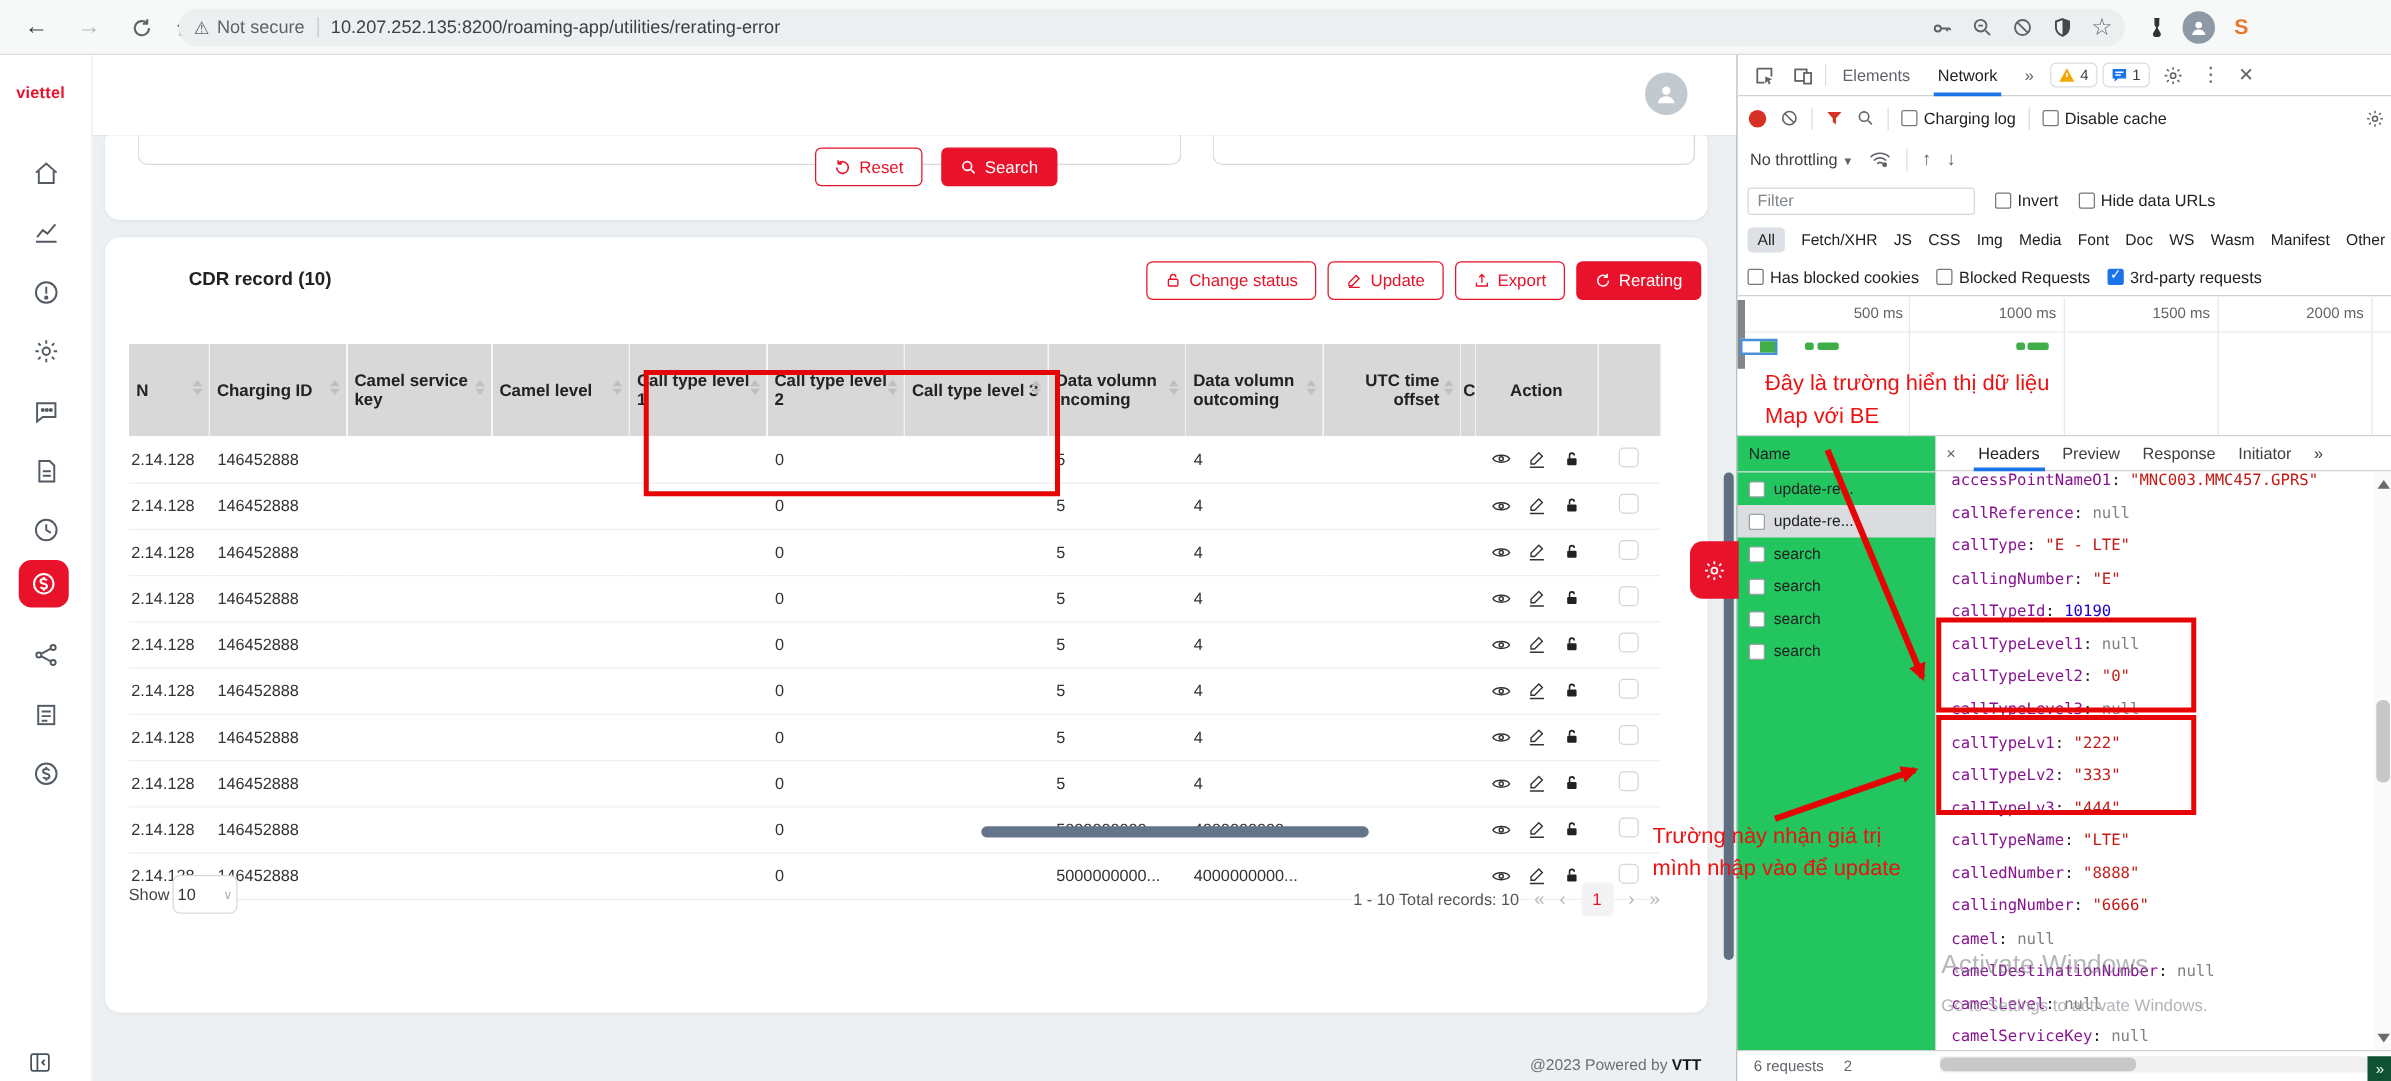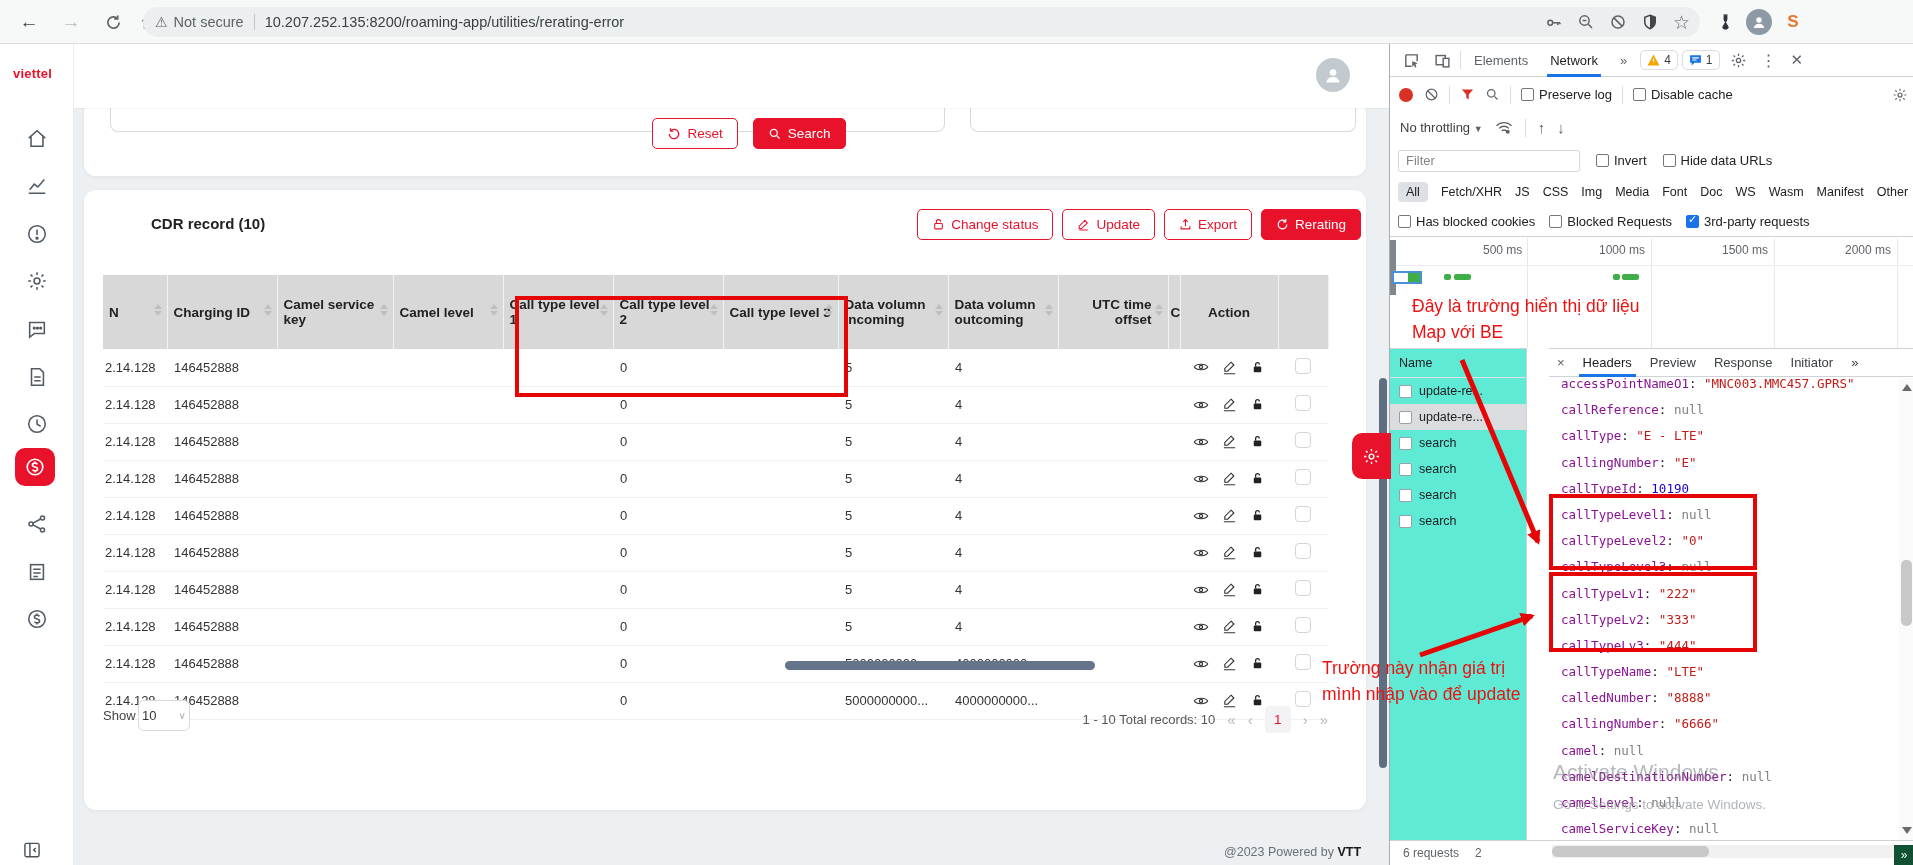--- a/index.html
+++ b/index.html
@@ -97,21 +97,21 @@
 
   .dt-waterfall { position:absolute; left:0; top:194px; width:524px; height:110px; background:#fff; }
   .wf-grid { position:absolute; top:0; width:1px; height:110px; background:#e6e8ea; }
   .wf-label { position:absolute; top:5px; font-size:12px; color:#5f6368; }
   .wf-hdr-line { position:absolute; left:0; top:27px; width:524px; height:1px; background:#ececec; }
   .wf-scrub { position:absolute; left:0; top:2px; width:6px; height:55px; background:#80868b; }
   .wf-bar-blue { position:absolute; left:2px; top:33px; width:30px; height:13px; border:2px solid #4a90d9; background:#fff; }
   .wf-bar-blue i { position:absolute; right:0; top:0; width:12px; height:9px; background:#3fae49; display:block; }
   .wf-dash { position:absolute; top:36px; height:6px; background:#3fae49; border-radius:2px; }
 
-  .dt-name-col { position:absolute; left:0; top:304px; width:137px; height:492px; border-right:1px solid #cfd2d5; border-top:1px solid #cfd2d5; background:#5eead4; }
+  .dt-name-col { position:absolute; left:0; top:304px; width:159px; height:492px; border-right:1px solid #cfd2d5; border-top:1px solid #cfd2d5; background:#22c55e; }
   .nc-head { height:29px; display:flex; align-items:center; padding-left:9px; font-size:12.5px; color:#202124; border-bottom:1px solid #e0e2e4; }
   .nc-row { height:26px; display:flex; align-items:center; gap:7px; padding-left:9px; font-size:12.5px; color:#202124; }
   .nc-row.sel { background:#dadcdf; }
 
   .dt-detail-tabs { position:absolute; left:159px; top:304px; width:365px; height:29px; border-top:1px solid #cfd2d5; border-bottom:1px solid #d0d3d6; display:flex; align-items:center; gap:2px; background:#fff; }
   .ddt { padding:0 8px; font-size:13px; color:#3c4043; height:29px; display:flex; align-items:center; position:relative; }
   .ddt.active::after { content:""; position:absolute; left:4px; right:4px; bottom:0; height:3px; background:#1a73e8; }
 
   .dt-json { position:absolute; left:159px; top:334px; width:350px; height:468px; overflow:hidden; background:#fff; font-family:"DejaVu Sans Mono","Liberation Mono",monospace; font-size:12.5px; }
   .jline { height:26.2px; line-height:26.2px; padding-left:12px; white-space:nowrap; }
@@ -875,21 +875,21 @@
         </span>
       <span>
           <svg class="ic" width="15" height="15" viewBox="0 0 24 24" fill="none" stroke="#5f6368" stroke-width="2">
             <circle cx="10" cy="10" r="6"></circle>
             <path d="M15 15l5 5"></path>
           </svg>
         </span>
       <span class="dt-sep"></span>
       <label class="dt-check">
           <span class="cbox"></span>
-          <span>Preserve log</span>
+          <span>Charging log</span>
         </label>
       <span class="dt-sep"></span>
       <label class="dt-check">
           <span class="cbox"></span>
           <span>Disable cache</span>
         </label>
       <span style="margin-left:auto;margin-right:6px;display:flex;">
           <svg class="ic" width="16" height="16" viewBox="0 0 24 24" fill="none" stroke="#5f6368" stroke-width="1.8">
             <circle cx="12" cy="12" r="3"></circle>
             <path d="M12 2.5v3M12 18.5v3M2.5 12h3M18.5 12h3M5 5l2.1 2.1M16.9 16.9 19 19M19 5l-2.1 2.1M7.1 16.9 5 19"></path>

